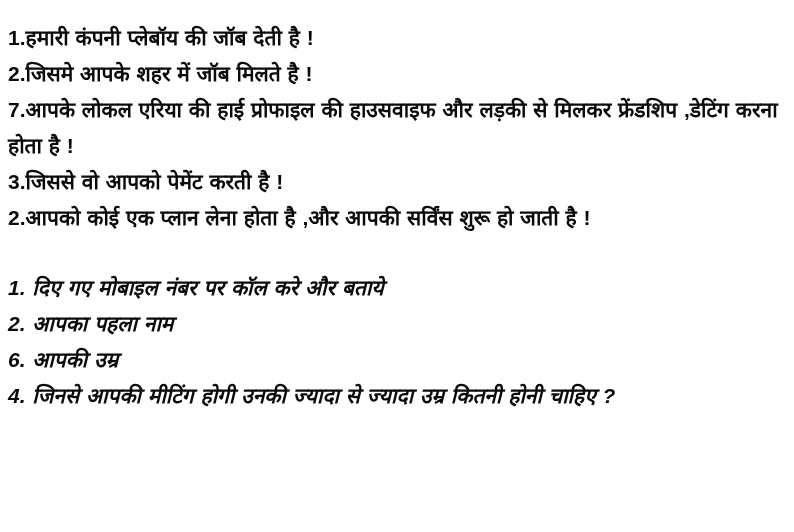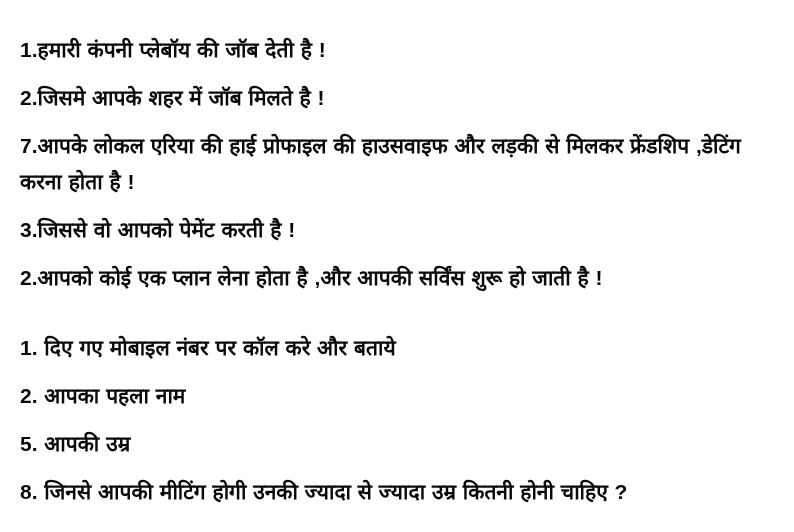--- a/index.html
+++ b/index.html
@@ -10,46 +10,47 @@
   .page {
     position: relative;
     width: 794px;
     height: 532px;
     background: #ffffff;
     box-sizing: border-box;
     padding: 20px 6px 0 8px;
     overflow: hidden;
   }
   .line {
-    margin: 12px;
+    margin: 0;
     font-family: "Liberation Sans", sans-serif;
     font-weight: 700;
     font-size: 21px;
     line-height: 36px;
     color: #0a0a0a;
     letter-spacing: 0px;
     word-spacing: 1px;
   }
   .steps-block {
     margin-top: 34px;
+    font-style: italic;
   }
 </style>
 </head>
 <body>
 
 <div class="page">
 
   <div class="intro-block">
     <p class="line">1.हमारी कंपनी प्लेबॉय की जॉब देती है !</p>
     <p class="line">2.जिसमे आपके शहर में जॉब मिलते है !</p>
     <p class="line">7.आपके लोकल एरिया की हाई प्रोफाइल की हाउसवाइफ और लड़की से मिलकर फ्रेंडशिप ,डेटिंग करना होता है !</p>
     <p class="line">3.जिससे वो आपको पेमेंट करती है !</p>
     <p class="line">2.आपको कोई एक प्लान लेना होता है ,और आपकी सर्विंस शुरू हो जाती है !</p>
   </div>
 
   <div class="steps-block">
     <p class="line">1. दिए गए मोबाइल नंबर पर कॉल करे और बताये</p>
     <p class="line">2. आपका पहला नाम</p>
-    <p class="line">5. आपकी उम्र</p>
-    <p class="line">8. जिनसे आपकी मीटिंग होगी उनकी ज्यादा से ज्यादा उम्र कितनी होनी चाहिए ?</p>
+    <p class="line">6. आपकी उम्र</p>
+    <p class="line">4. जिनसे आपकी मीटिंग होगी उनकी ज्यादा से ज्यादा उम्र कितनी होनी चाहिए ?</p>
   </div>
 
 </div>
 
 </body></html>

